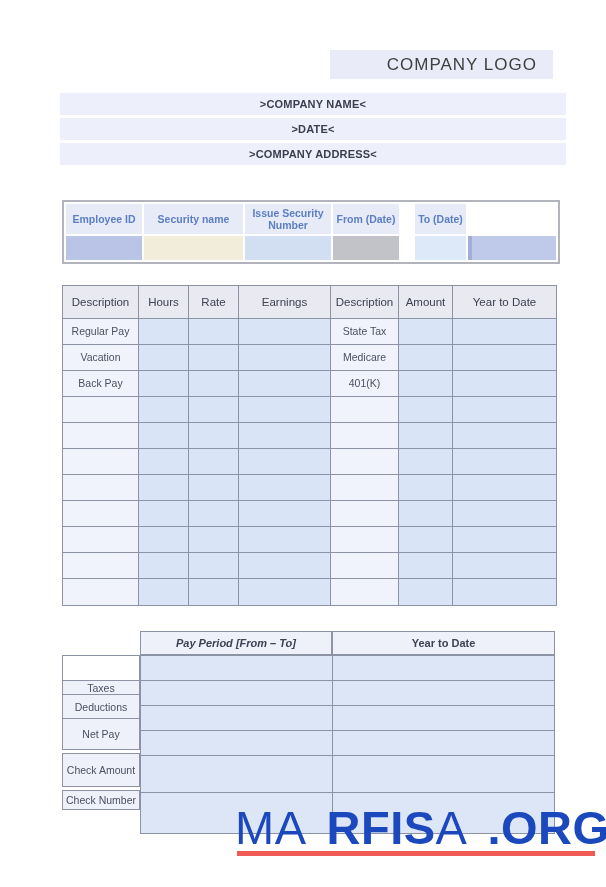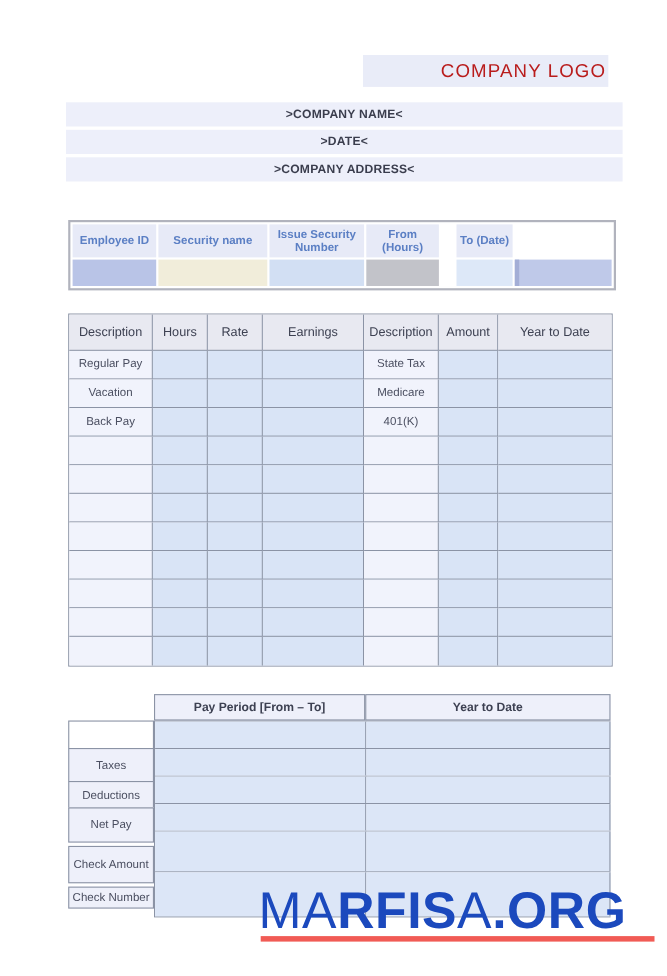--- a/index.html
+++ b/index.html
@@ -3,21 +3,21 @@
 <meta charset="utf-8">
 <style>
   * { margin:0; padding:0; box-sizing:border-box; }
   html,body { background:#ffffff; }
   body { font-family:"Liberation Sans", sans-serif; }
   .page { position:relative; width:606px; height:887px; background:#ffffff; overflow:hidden; }
 
   
   .logo-box { position:absolute; left:330px; top:50px; width:223px; height:29px;
     background:#e9ecf8; display:flex; align-items:center; justify-content:flex-end; }
-  .logo-text { font-size:17px; letter-spacing:1px; color:#b91c1c; font-weight:400; padding-right:2px;margin-left:36px; }
+  .logo-text { font-size:17px; letter-spacing:1px; color:#404040; font-weight:400; padding-right:16px;margin-left:36px; }
 
   
   .band { position:absolute; left:60px; width:506px; height:22px; background:#edeffa;
     display:flex; align-items:center; justify-content:center;
     font-size:11px; font-weight:700; color:#3a3d4d; letter-spacing:.2px; }
 
   
   .t1 { position:absolute; left:62px; top:200px; width:498px; border:2px solid #b1b3bd;
     background:#ffffff; padding:2px; }
   .t1-head { display:flex; gap:2px; height:30px; margin-bottom:2px; }
@@ -57,42 +57,42 @@
   .t3-grow { display:flex; border-bottom:1px solid #8b93a5; }
   .t3-grow.first { border-top:1px solid #8b93a5; }
   .t3-gcell { background:#dce6f7; border-right:1px solid #8b93a5; }
   .t3-gcell.g0 { width:192px; border-right:1px solid #8b93a5; }
   .t3-gcell.g1 { flex:1; }
 
   
   .watermark { position:absolute; left:235px; top:804px; width:365px; text-align:left;
     color:#1b49bd; font-size:47px; letter-spacing:.5px; white-space:nowrap; line-height:1; }
   .watermark .seg-regular { font-weight:400; }
-  .watermark .seg-bold { font-weight:700; }
+  .watermark .seg-bold { font-weight:700;margin-left:20px; }
   .wm-underline { position:absolute; left:237px; top:851px; width:358px; height:5px; background:#f15b55; }
 </style>
 </head>
 <body>
 
 <div class="page">
 
   <div class="logo-box">
     <span class="logo-text">COMPANY LOGO</span>
   </div>
 
   <div class="band" style="top:93px">&gt;COMPANY NAME&lt;</div>
   <div class="band" style="top:118px">&gt;DATE&lt;</div>
   <div class="band" style="top:143px">&gt;COMPANY ADDRESS&lt;</div>
 
   <div class="t1">
     <div class="t1-head" id="t1-head">
         <div class="t1-hcell c0">Employee ID</div>
         <div class="t1-hcell c1">Security name</div>
         <div class="t1-hcell c2">Issue Security Number</div>
-        <div class="t1-hcell c3">From (Hours)</div>
+        <div class="t1-hcell c3">From (Date)</div>
         <div class="t1-hcell c4">To (Date)</div>
       </div>
     <div class="t1-row" id="t1-row">
         <div class="t1-dcell c0" style="background: rgb(185, 196, 231);"></div>
         <div class="t1-dcell c1" style="background: rgb(241, 237, 218);"></div>
         <div class="t1-dcell c2" style="background: rgb(210, 223, 243);"></div>
         <div class="t1-dcell c3" style="background: rgb(194, 195, 201);"></div>
         <div class="t1-dcell c4" style="background: rgb(221, 232, 248);"></div>
         <div class="t1-dcell c5 accent" style="background: rgb(191, 201, 233);"></div>
       </div>
@@ -181,27 +181,27 @@
       <div class="cell dr col-blue last-row"></div>
       <div class="cell dr col-blue last-row"></div>
       <div class="cell dr col-light last-row"></div>
       <div class="cell dr col-blue last-row"></div>
       <div class="cell dr col-blue last-row"></div>
     </div>
 
   <div class="t3">
     <div class="t3-head" id="t3-head">
         <div class="t3-hspacer"></div>
-        <div class="t3-hcell" style="width: 192px;">Pay Period [From – To]</div>
+        <div class="t3-hcell" style="width: 192px; font-style: italic;">Pay Period [From – To]</div>
         <div class="t3-hcell" style="flex: 1 1 0%;">Year to Date</div>
       </div>
     <div class="t3-body">
       <div class="t3-labels" id="t3-labels">
           <div class="t3-lcell first" style="height: 26px;"></div>
-          <div class="t3-lcell" style="height: 31px;">Taxes</div>
+          <div class="t3-lcell" style="height: 15px;">Taxes</div>
           <div class="t3-lcell" style="height: 25px;">Deductions</div>
           <div class="t3-lcell" style="height: 32px;">Net Pay</div>
           <div class="t3-lcell gap" style="height: 34px;">Check Amount</div>
           <div class="t3-lcell gap" style="height: 20px;">Check Number</div>
         </div>
       <div class="t3-grid" id="t3-grid">
           <div class="t3-grow first" style="height: 26px;">
             <div class="t3-gcell g0"></div>
             <div class="t3-gcell g1"></div>
           </div>

